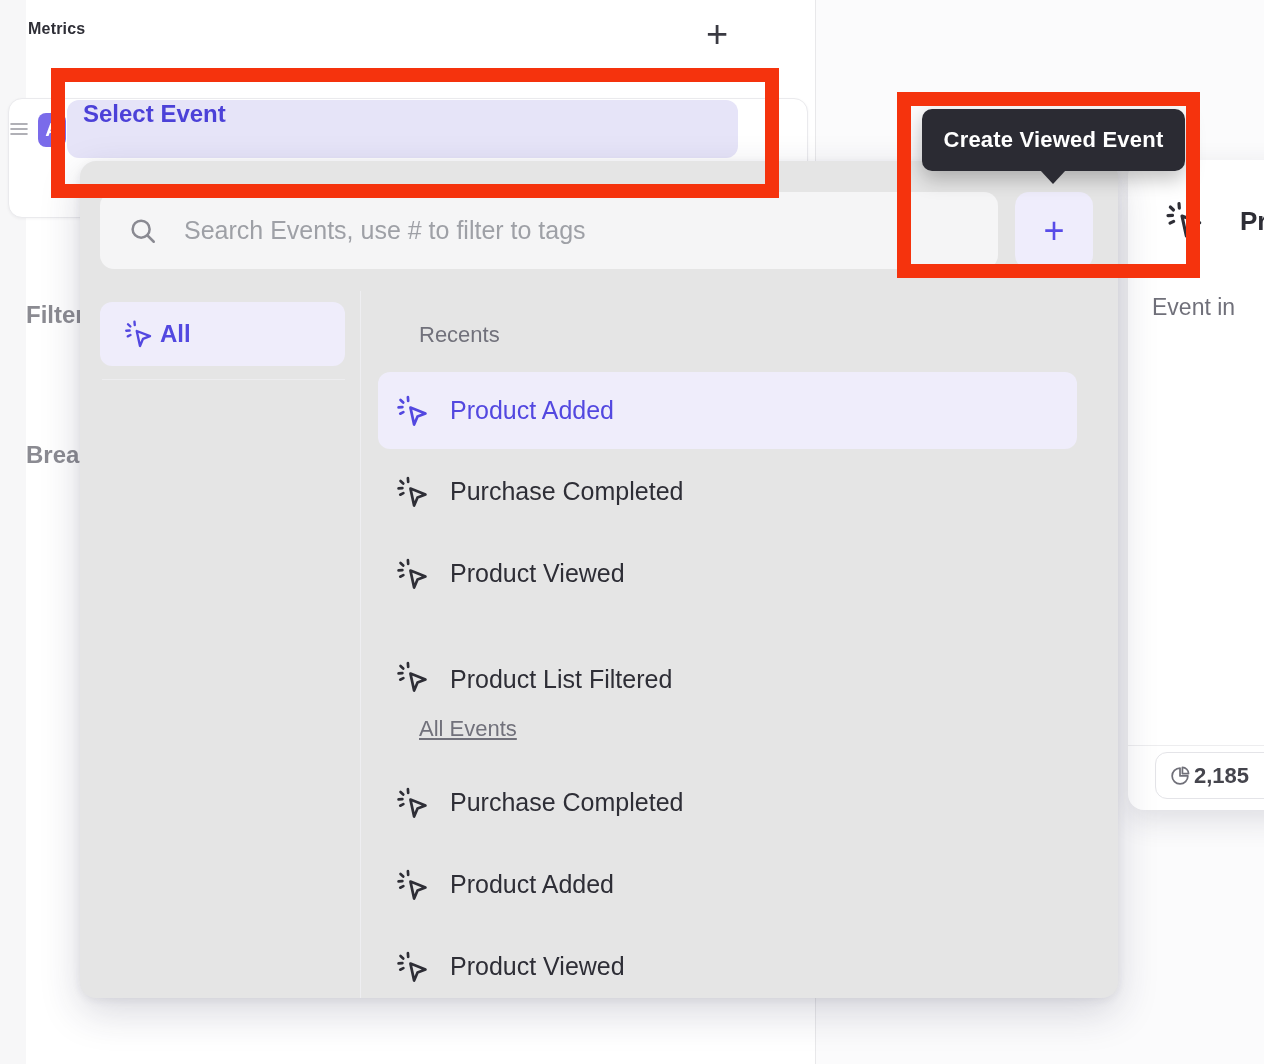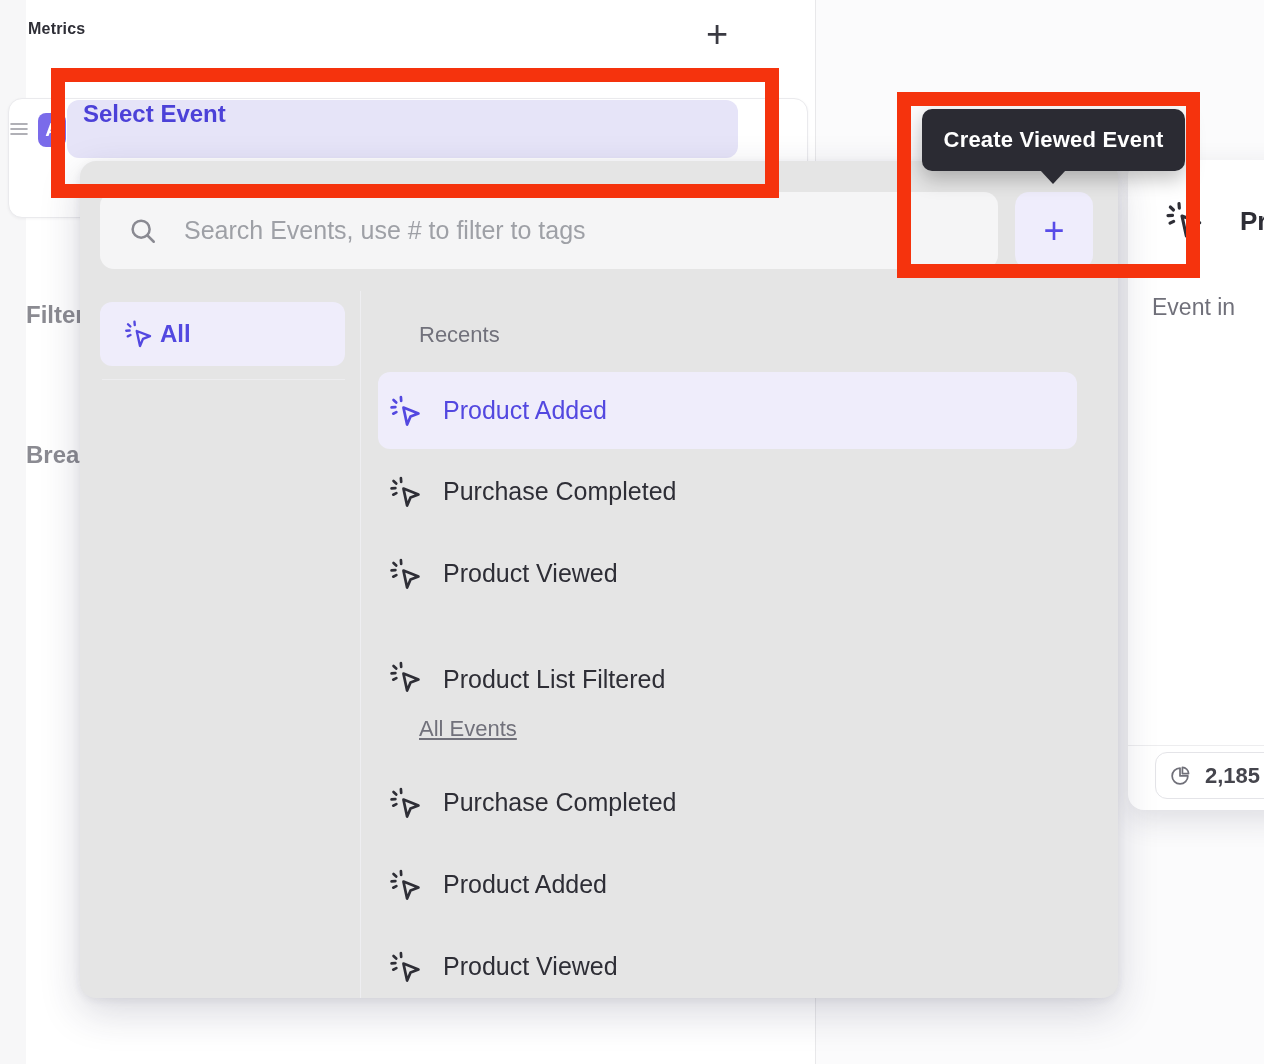--- a/index.html
+++ b/index.html
@@ -46,37 +46,37 @@
   .side-tags{top:110px;color:var(--text_dark);font-weight:500;}
   .side-item .s-icon{width:30px;height:30px;margin-left:24px;flex:none;}
   .side-item .s-label{margin-left:6px;}
   .side-chevron{position:absolute;right:16px;width:22px;height:22px;color:#4A4A52;}
   .side-divider{position:absolute;left:22px;top:88px;width:243px;height:1px;background:#EDEDEF;}
 
   .dd-list{position:absolute;left:282px;top:0;right:0;bottom:0;}
   .list-header{position:absolute;left:49px;font-size:22px;color:#71717B;margin-left:8px;}
   .lh-recents{top:31px;}
   .lh-allevents{top:425px;text-decoration:underline;}
-  .event-row{position:absolute;left:16px;width:699px;height:77px;border-radius:12px;display:flex;align-items:center;padding-left:11px;cursor:pointer;color:var(--text_dark);}
+  .event-row{position:absolute;left:16px;width:699px;height:77px;border-radius:12px;display:flex;align-items:center;padding-left:18px;cursor:pointer;color:var(--text_dark);}
   .event-row .e-icon{width:34px;height:34px;flex:none;}
   .event-row .e-label{margin-left:20px;font-size:25px;font-weight:500;}
   .event-row.selected{background:var(--accent_soft);color:var(--accent);}
   .row-0{top:81px;} .row-1{top:162px;} .row-2{top:244px;} .row-3{top:326px;align-items:flex-end;}
   .row-4{top:473px;} .row-5{top:555px;} .row-6{top:637px;}
 
   .detail-card{position:absolute;left:1128px;top:160px;width:170px;height:650px;background:#fff;border-radius:16px;z-index:18;
     box-shadow:0 10px 30px rgba(40,40,70,.14);}
   .detail-head-icon{position:absolute;left:37px;top:40px;width:40px;height:40px;color:var(--text_dark);}
   .detail-title{position:absolute;left:112px;top:46px;font-size:26px;font-weight:700;color:var(--text_dark);white-space:nowrap;}
   .used-in{position:absolute;left:24px;top:134px;font-size:23px;color:var(--text_gray);}
   .detail-divider{position:absolute;left:0;right:0;top:585px;height:1px;background:#EDEDEF;}
   .count-chip{position:absolute;left:27px;top:592px;width:150px;height:47px;border:1px solid #E4E4E8;border-radius:12px;background:#fff;
     display:flex;align-items:center;padding-left:13px;cursor:pointer;}
   .pie-icon{width:23px;height:23px;color:#6F6F78;flex:none;}
-  .count-value{margin-left:13px;font-size:22px;font-weight:600;color:#45454D;}
+  .count-value{margin-left:2px;font-size:22px;font-weight:600;color:#45454D;}
 
   .tooltip{position:absolute;left:922px;top:109px;width:263px;height:62px;border-radius:10px;background:var(--tooltip_bg);z-index:30;
     display:flex;align-items:center;justify-content:center;color:#fff;font-size:22px;font-weight:600;letter-spacing:.2px;
     box-shadow:0 8px 20px rgba(0,0,0,.25);white-space:nowrap;}
   .tooltip-caret{position:absolute;left:1040px;top:170px;width:0;height:0;z-index:30;
     border-left:13px solid transparent;border-right:13px solid transparent;border-top:14px solid var(--tooltip_bg);}
 
   .annotation{position:absolute;border:14px solid var(--annotation_red);z-index:40;pointer-events:none;}
   .annotation-1{left:51px;top:68px;width:728px;height:130px;}
   .annotation-2{left:897px;top:92px;width:303px;height:186px;}

